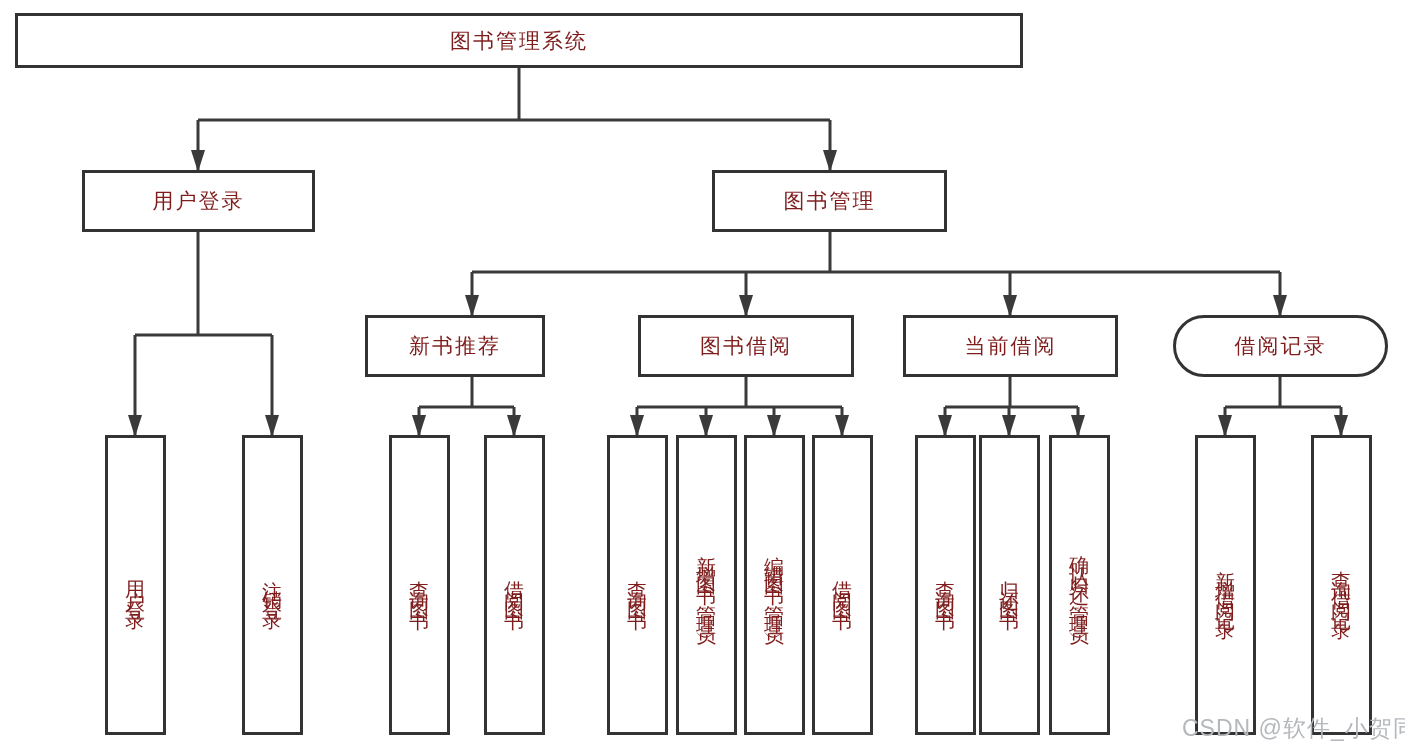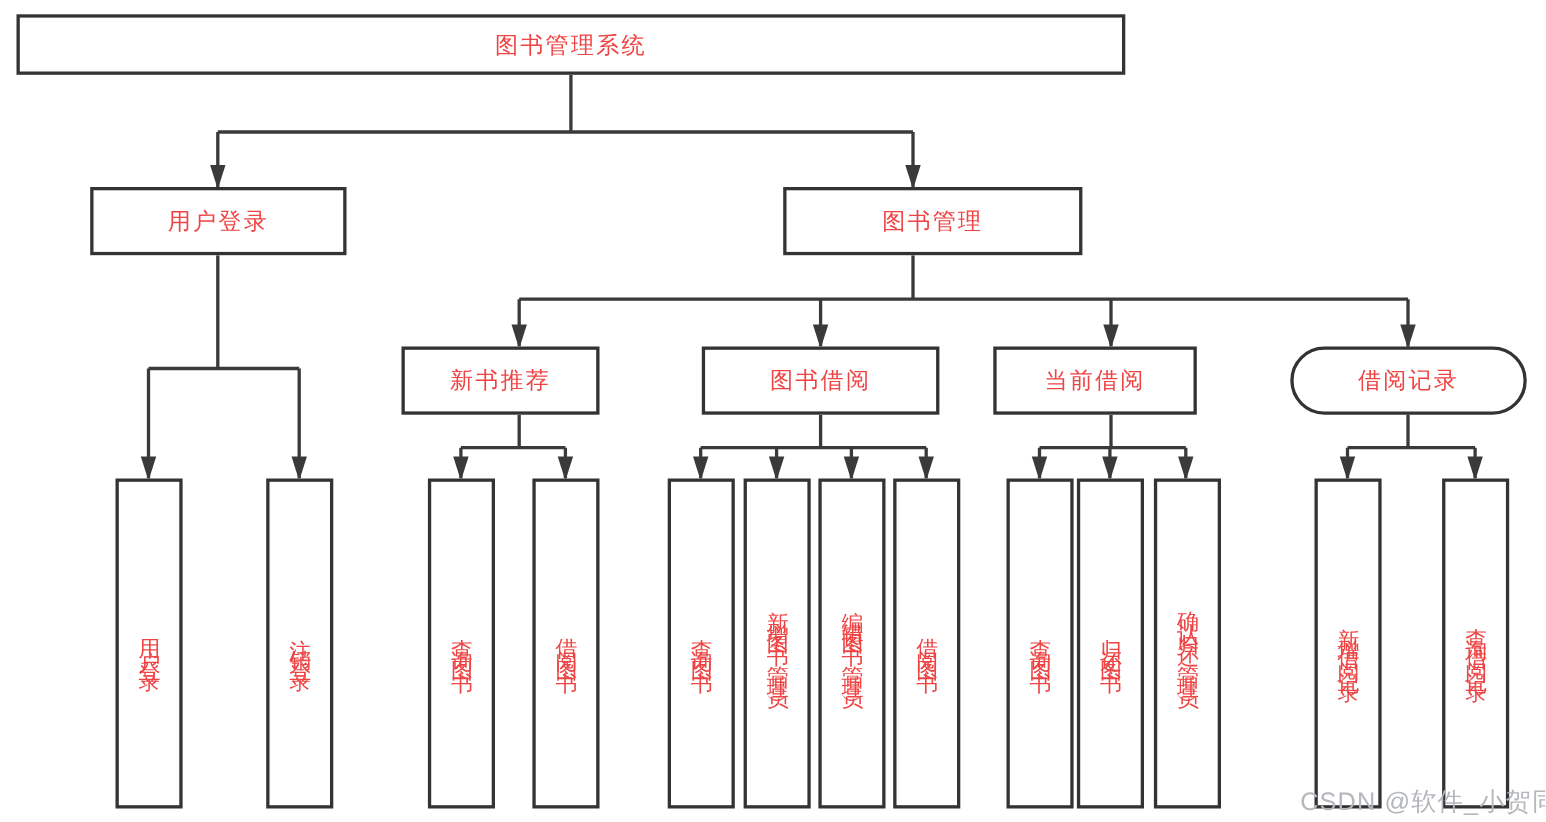--- a/index.html
+++ b/index.html
@@ -24,40 +24,40 @@
     background:#ffffff;
     display:flex;
     align-items:center;
     justify-content:center;
     z-index:2;
     color:#1f1f1f;
   }
   .node .lbl{
     font-size:21px;
     letter-spacing:2px;
-    color:#ef4444;
+    color:#7f1d1d;
     white-space:nowrap;
   }
   .leaf .lbl{
     writing-mode:vertical-rl;
     text-orientation:mixed;
     font-size:20px;
     letter-spacing:10px;
     line-height:1;
     white-space:normal;
   }
   
   #n-root{left:15px;top:13px;width:1008px;height:55px;}
   
   #n-user-login{left:82px;top:170px;width:233px;height:62px;}
-  #n-book-mgmt{left:712px;top:170px;width:272px;height:62px;}
+  #n-book-mgmt{left:712px;top:170px;width:235px;height:62px;}
   
   #n-new-book{left:365px;top:315px;width:180px;height:62px;}
   #n-book-borrow{left:638px;top:315px;width:216px;height:62px;}
-  #n-current{left:903px;top:315px;width:185px;height:62px;}
+  #n-current{left:903px;top:315px;width:215px;height:62px;}
   #n-records{left:1173px;top:315px;width:215px;height:62px;border-radius:31px;}
   
   .leaf{top:435px;width:61px;height:300px;}
   #l-user-login{left:105px;}
   #l-logout{left:242px;}
   #l-query1{left:389px;}
   #l-borrow1{left:484px;}
   #l-query2{left:607px;}
   #l-addbook{left:676px;}
   #l-editbook{left:744px;}

